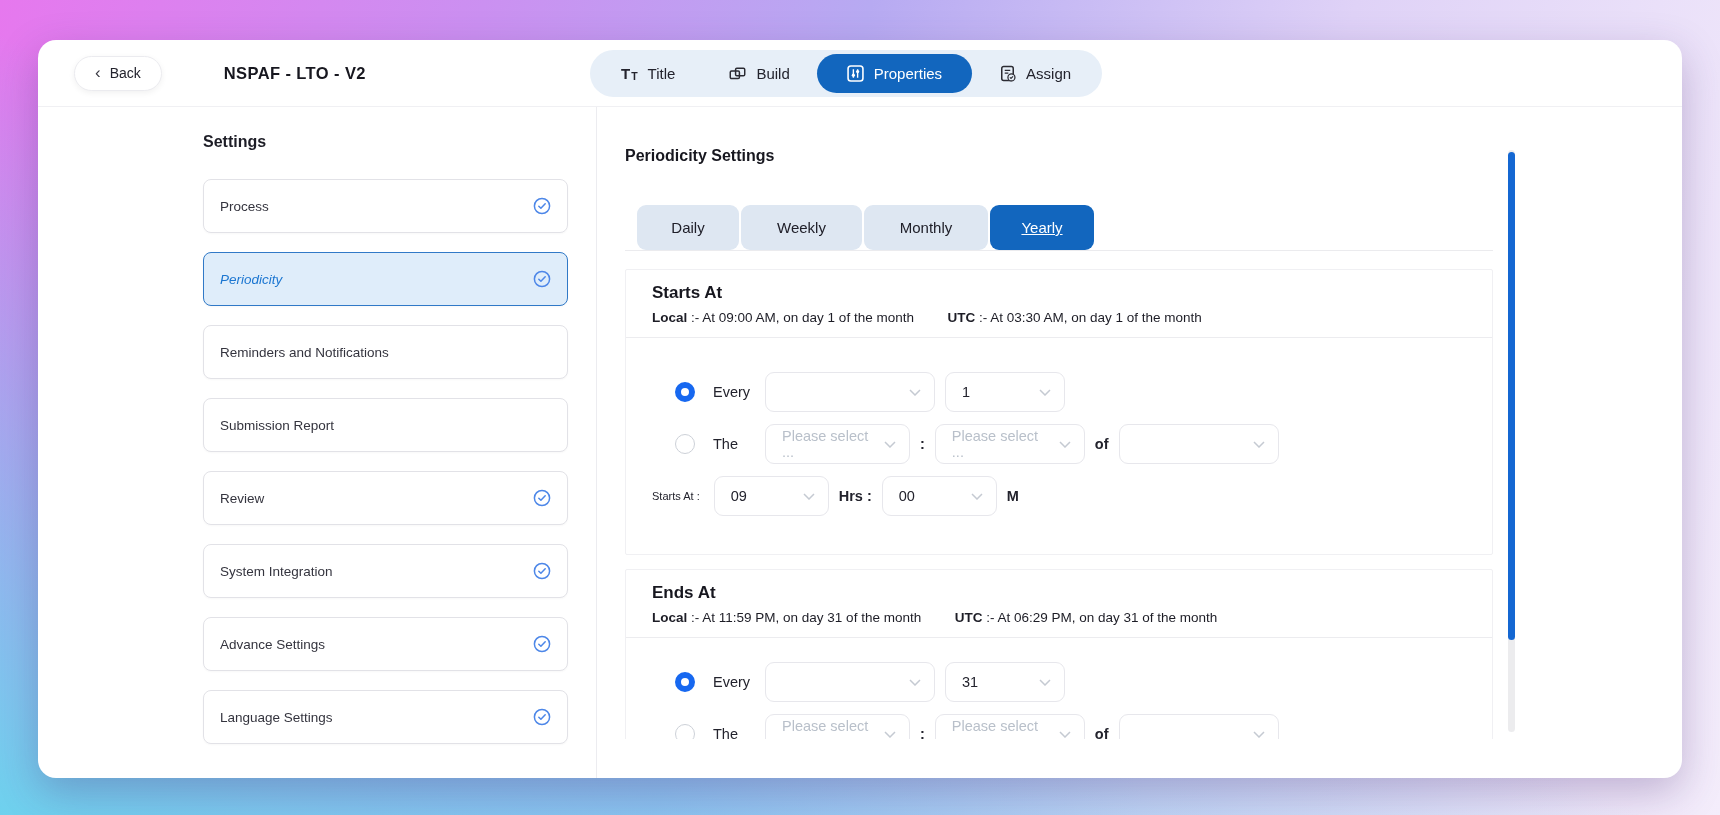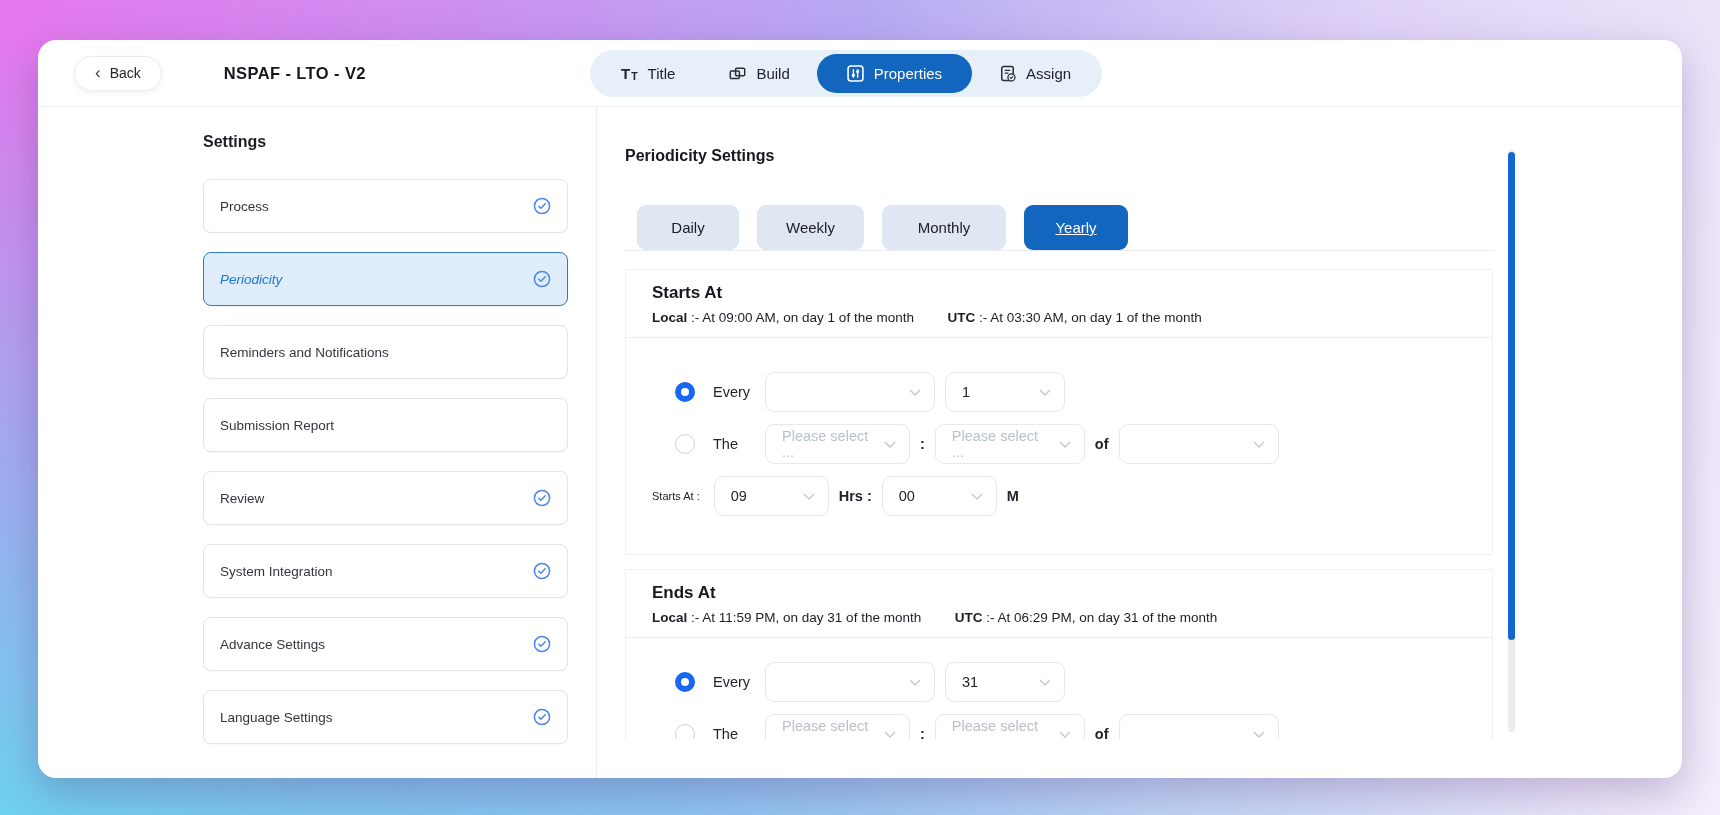--- a/index.html
+++ b/index.html
@@ -52,26 +52,26 @@
     box-shadow:0 1px 2px rgba(0,0,0,.03);
   }
   .side-item .side-label { font-size:13.5px; color:#34343e; }
   .side-item.selected { background:#dfedfa; border:1.5px solid #3079c7;font-style:italic; }
   .side-item.selected .side-label { color:#1b76d1; }
   .check { display:inline-flex; }
   
   .content { flex:1; border-left:1px solid #ececf0; position:relative; }
   .content-scroll { height:632px; overflow:hidden; padding:0 189px 0 28px; }
   .content-heading { margin-top:40px; font-size:16px; font-weight:700; color:#17171f; }
-  .tabs-row { margin-top:40px; display:flex; gap:18px; padding-left:12px; border-bottom:1px solid #ebebee; }
+  .tabs-row { margin-top:40px; display:flex; gap:2px; padding-left:12px; border-bottom:1px solid #ebebee; }
   .p-tab {
     height:45px; border:none; border-radius:9px; background:#dee7f2; color:#20202a;
     font-size:15px; font-family:inherit; cursor:pointer; font-weight:500;
   }
-  .p-tab.w1{width:102px}.p-tab.w2{width:107px}.p-tab.w3{width:124px}.p-tab.w4{width:104px}
+  .p-tab.w1{width:102px}.p-tab.w2{width:121px}.p-tab.w3{width:124px}.p-tab.w4{width:104px}
   .p-tab.active { background:#1266be; color:#fff;text-decoration:underline; }
   .rule-panel { margin-top:18px; border:1px solid #f0f0f3; border-radius:2px; padding:12px 26px 26px; background:#fff; }
   .rule-panel.ends { margin-top:14px; padding-bottom:0; }
   .panel-title { font-size:17px; font-weight:700; color:#17171f; line-height:22px; }
   .tz-line { margin-top:4px; font-size:13.5px; color:#1d1d26; line-height:19px; }
   .tz-line b { font-weight:700; }
   .tz-gap { display:inline-block; width:26px; }
   .panel-divider { border:none; border-top:1px solid #ececef; margin:10px -26px 0; }
   .rows { padding-top:34px; }
   .rule-panel.ends .rows { padding-top:24px; }

